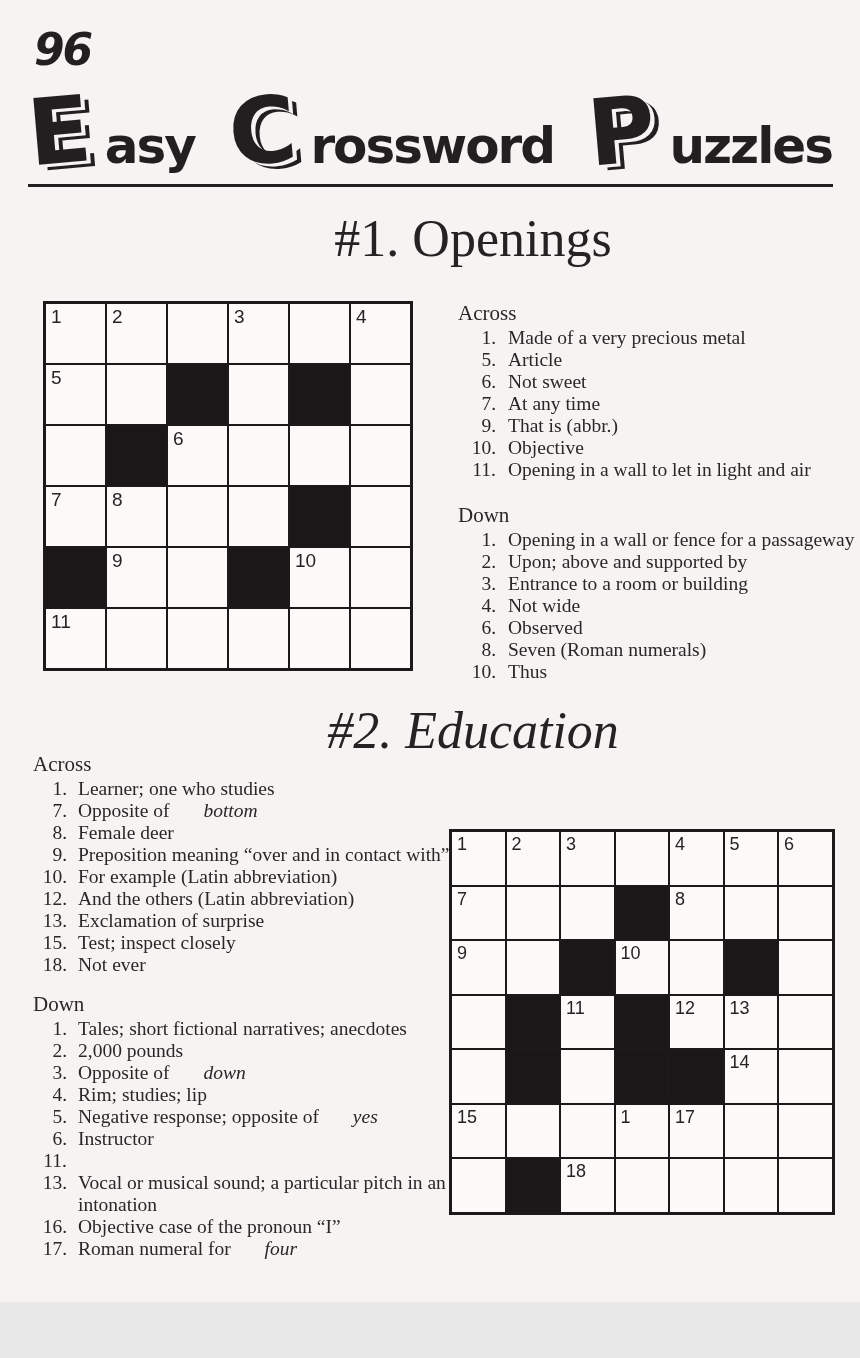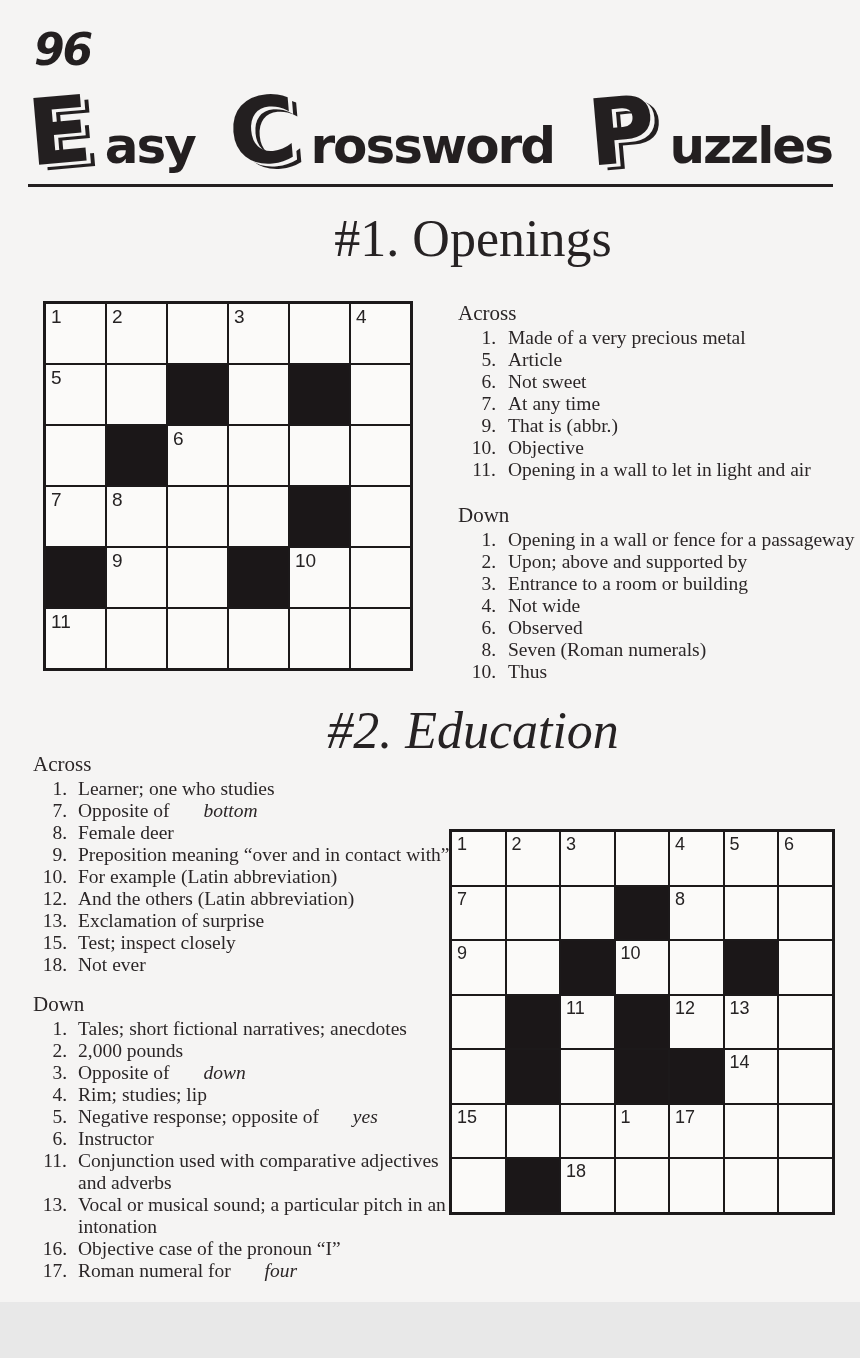--- a/index.html
+++ b/index.html
@@ -269,21 +269,20 @@
           <div class="clue">
             <span class="clue-num">5.</span>
             <span class="clue-body"><span class="l1"><span>Negative response; opposite of </span><em>yes</em></span></span>
           </div>
           <div class="clue">
             <span class="clue-num">6.</span>
             <span class="clue-body"><span class="l1">Instructor</span></span>
           </div>
           <div class="clue">
             <span class="clue-num">11.</span>
-            <span class="clue-body"><span class="l1">Conjunction used with comparative adjectives</span><div class="l2">and adverbs</div></span>
           </div>
           <div class="clue">
             <span class="clue-num">13.</span>
             <span class="clue-body"><span class="l1">Vocal or musical sound; a particular pitch in an</span><div class="l2">intonation</div></span>
           </div>
           <div class="clue">
             <span class="clue-num">16.</span>
             <span class="clue-body"><span class="l1">Objective case of the pronoun “I”</span></span>
           </div>
           <div class="clue">

